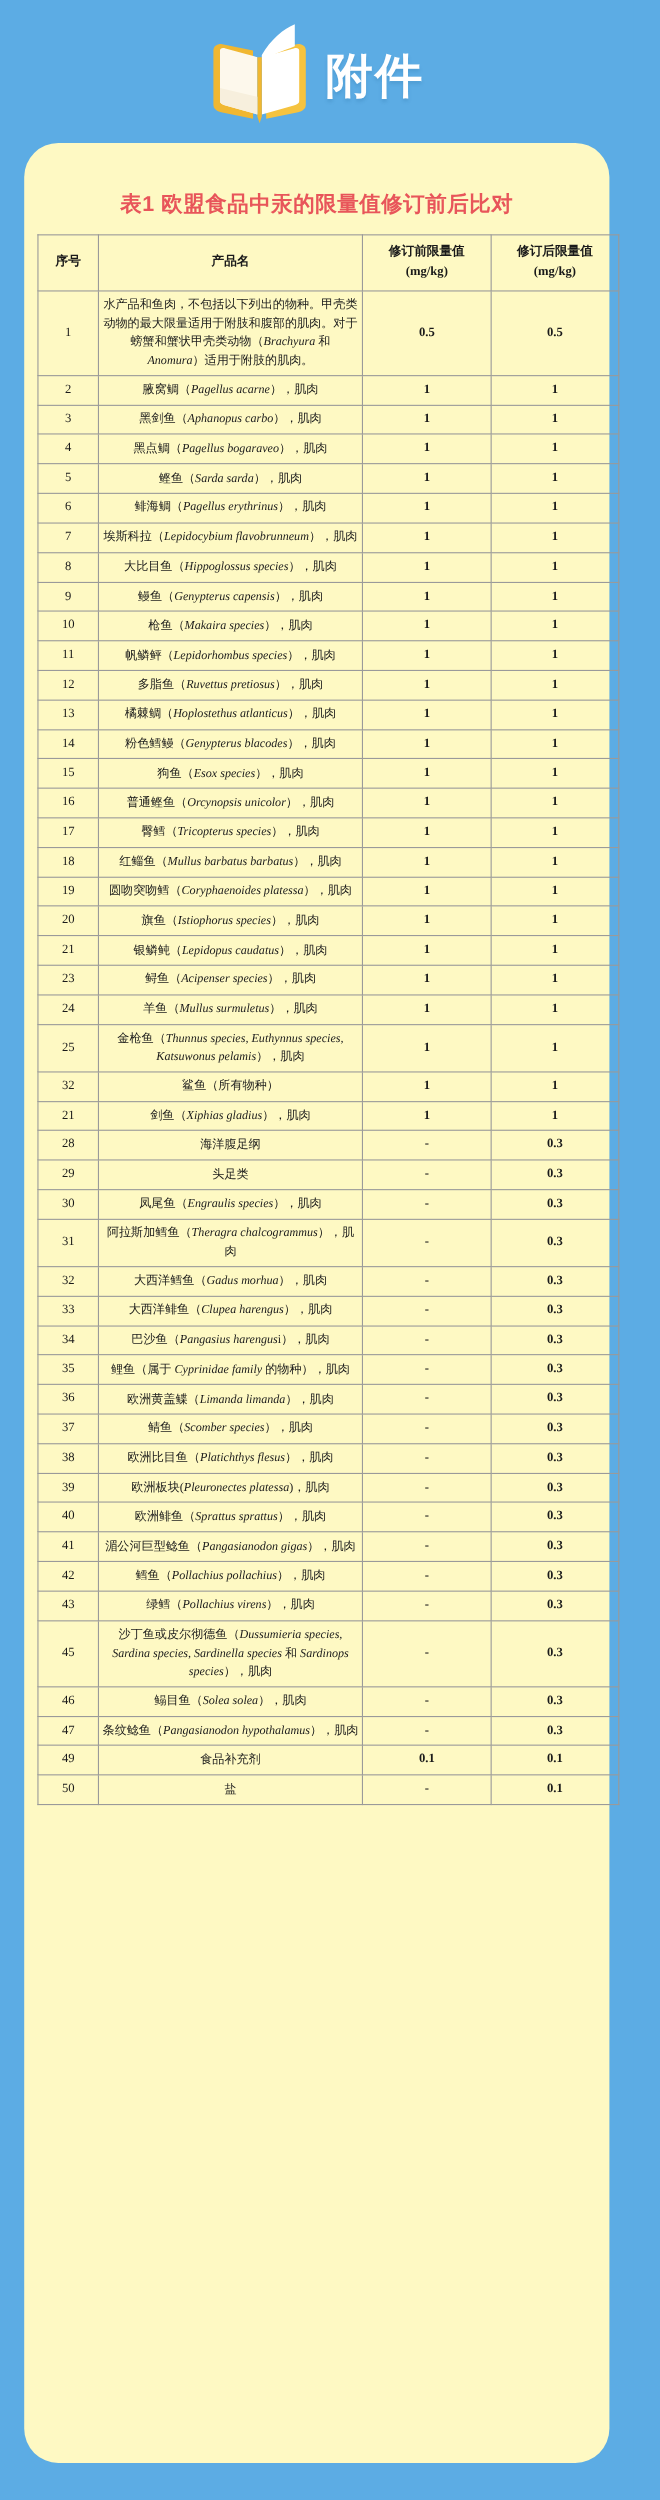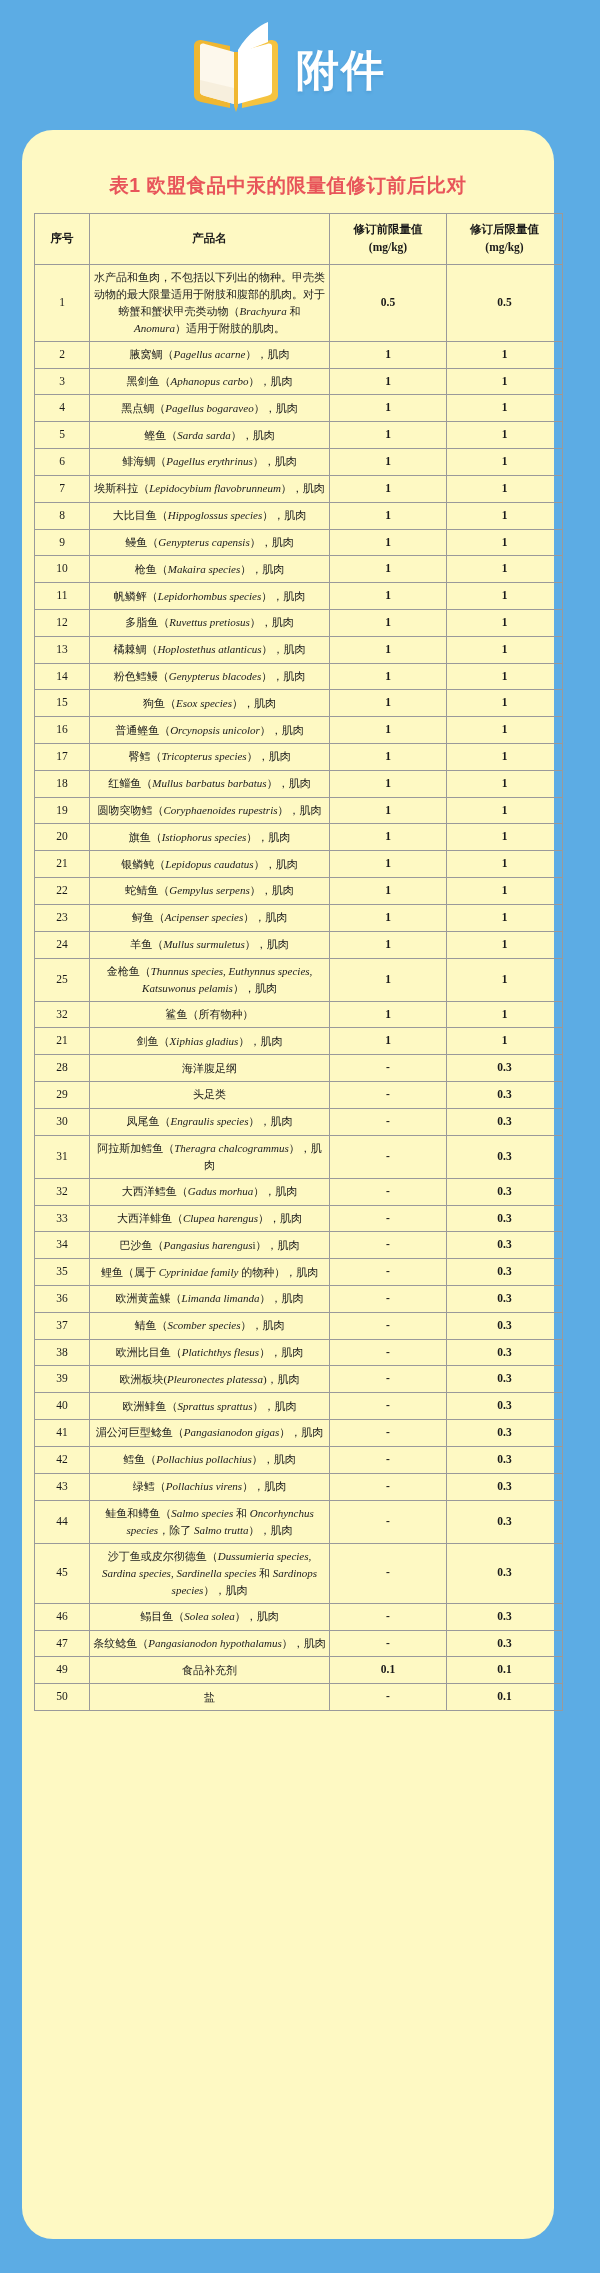--- a/index.html
+++ b/index.html
@@ -272,43 +272,37 @@
               <td class="c-val">1</td>
             </tr>
             <tr>
               <td class="c-no">18</td>
               <td class="c-name">红鲻鱼（<i>Mullus barbatus barbatus</i>），肌肉</td>
               <td class="c-val">1</td>
               <td class="c-val">1</td>
             </tr>
             <tr>
               <td class="c-no">19</td>
-              <td class="c-name">圆吻突吻鳕（<i>Coryphaenoides rupestris</i>），肌肉</td>
+              <td class="c-name">圆吻突吻鳕（<i>Coryphaenoides platessa</i>），肌肉</td>
               <td class="c-val">1</td>
               <td class="c-val">1</td>
             </tr>
             <tr>
               <td class="c-no">20</td>
               <td class="c-name">旗鱼（<i>Istiophorus species</i>），肌肉</td>
               <td class="c-val">1</td>
               <td class="c-val">1</td>
             </tr>
             <tr>
               <td class="c-no">21</td>
               <td class="c-name">银鳞鲀（<i>Lepidopus caudatus</i>），肌肉</td>
               <td class="c-val">1</td>
               <td class="c-val">1</td>
             </tr>
             <tr>
-              <td class="c-no">22</td>
-              <td class="c-name">蛇鲭鱼（<i>Gempylus serpens</i>），肌肉</td>
-              <td class="c-val">1</td>
-              <td class="c-val">1</td>
-            </tr>
-            <tr>
               <td class="c-no">23</td>
               <td class="c-name">鲟鱼（<i>Acipenser species</i>），肌肉</td>
               <td class="c-val">1</td>
               <td class="c-val">1</td>
             </tr>
             <tr>
               <td class="c-no">24</td>
               <td class="c-name">羊鱼（<i>Mullus surmuletus</i>），肌肉</td>
               <td class="c-val">1</td>
               <td class="c-val">1</td>
@@ -417,26 +411,20 @@
             </tr>
             <tr>
               <td class="c-no">42</td>
               <td class="c-name">鳕鱼（<i>Pollachius pollachius</i>），肌肉</td>
               <td class="c-val">-</td>
               <td class="c-val">0.3</td>
             </tr>
             <tr>
               <td class="c-no">43</td>
               <td class="c-name">绿鳕（<i>Pollachius virens</i>），肌肉</td>
-              <td class="c-val">-</td>
-              <td class="c-val">0.3</td>
-            </tr>
-            <tr>
-              <td class="c-no">44</td>
-              <td class="c-name">鲑鱼和鳟鱼（<i>Salmo species</i> 和 <i>Oncorhynchus species</i>，除了 <i>Salmo trutta</i>），肌肉</td>
               <td class="c-val">-</td>
               <td class="c-val">0.3</td>
             </tr>
             <tr>
               <td class="c-no">45</td>
               <td class="c-name">沙丁鱼或皮尔彻德鱼（<i>Dussumieria species, Sardina species, Sardinella species</i> 和 <i>Sardinops species</i>），肌肉</td>
               <td class="c-val">-</td>
               <td class="c-val">0.3</td>
             </tr>
             <tr>

